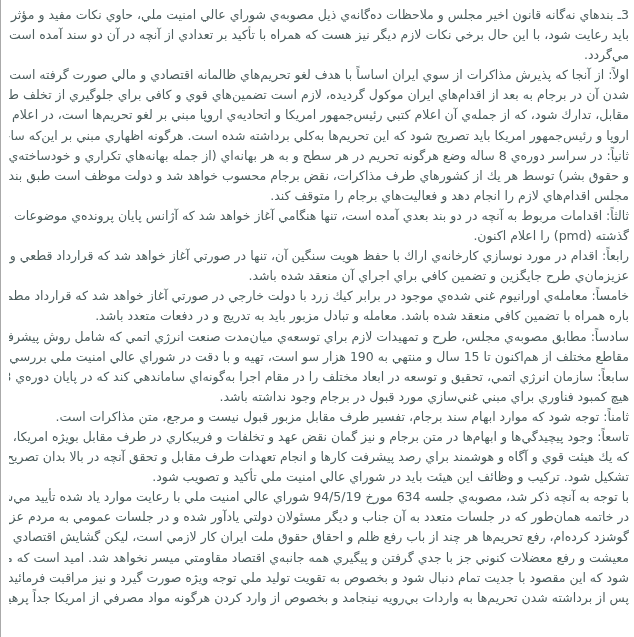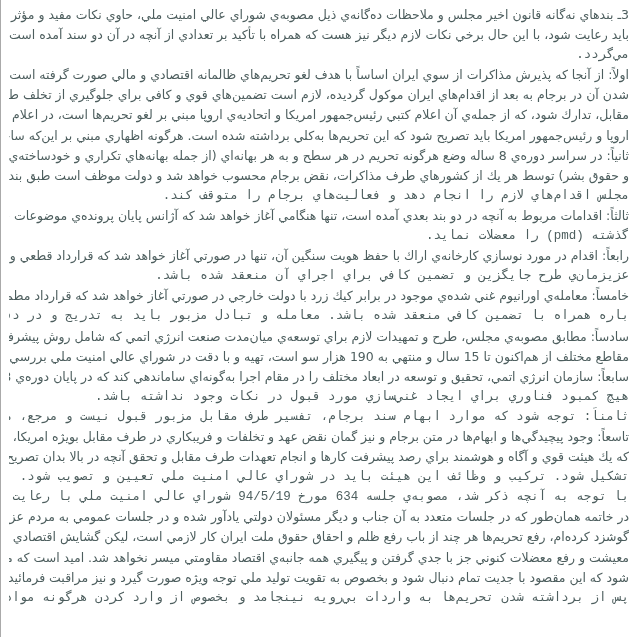--- a/index.html
+++ b/index.html
@@ -28,21 +28,20 @@
   .pline {
     height: 20.1px;
     line-height: 20.1px;
     white-space: nowrap;
     text-align: justify;
     text-align-last: justify;
     overflow: hidden;
   }
   .pline.end {
     text-align-last: right;
-    font-family: Liberation Mono, monospace;
   }
 </style>
 </head>
 <body>
 
 <div class="page">
   <div>
       <div class="para">
         <div class="pline">3ـ بندهاي نه‌گانه قانون اخير مجلس و ملاحظات ده‌گانه‌ي ذيل مصوبه‌ي شوراي عالي امنيت ملي، حاوي نكات مفيد و مؤثر است كه</div>
         <div class="pline">بايد رعايت شود، با اين حال برخي نكات لازم ديگر نيز هست كه همراه با تأكيد بر تعدادي از آنچه در آن دو سند آمده است، اعلام</div>
@@ -54,45 +53,45 @@
         <div class="pline">مقابل، تدارك شود، كه از جمله‌ي آن اعلام كتبي رئيس‌جمهور امريكا و اتحاديه‌ي اروپا مبني بر لغو تحريم‌ها است، در اعلام اتحاديه‌ي</div>
         <div class="pline">اروپا و رئيس‌جمهور امريكا بايد تصريح شود كه اين تحريم‌ها به‌كلي برداشته شده است. هرگونه اظهاري مبني بر اين‌كه ساختار</div>
       </div>
       <div class="para">
         <div class="pline">ثانياً: در سراسر دوره‌ي 8 ساله وضع هرگونه تحريم در هر سطح و به هر بهانه‌اي (از جمله بهانه‌هاي تكراري و خودساخته‌ي تروريسم</div>
         <div class="pline">و حقوق بشر) توسط هر يك از كشورهاي طرف مذاكرات، نقض برجام محسوب خواهد شد و دولت موظف است طبق بند 3 مصوبه‌ي</div>
         <div class="pline end">مجلس اقدام‌هاي لازم را انجام دهد و فعاليت‌هاي برجام را متوقف كند.</div>
       </div>
       <div class="para">
         <div class="pline">ثالثاً: اقدامات مربوط به آنچه در دو بند بعدي آمده است، تنها هنگامي آغاز خواهد شد كه آژانس پايان پرونده‌ي موضوعات حال و</div>
-        <div class="pline end">گذشته (pmd) را معضلات نمايد.</div>
+        <div class="pline end">گذشته (pmd) را اعلام اكنون.</div>
       </div>
       <div class="para">
         <div class="pline">رابعاً: اقدام در مورد نوسازي كارخانه‌ي اراك با حفظ هويت سنگين آن، تنها در صورتي آغاز خواهد شد كه قرارداد قطعي و مطمئن</div>
         <div class="pline end">عزيزمان‌ي طرح جايگزين و تضمين كافي براي اجراي آن منعقد شده باشد.</div>
       </div>
       <div class="para">
         <div class="pline">خامساً: معامله‌ي اورانيوم غني شده‌ي موجود در برابر كيك زرد با دولت خارجي در صورتي آغاز خواهد شد كه قرارداد مطمئن در اين</div>
         <div class="pline end">باره همراه با تضمين كافي منعقد شده باشد. معامله و تبادل مزبور بايد به تدريج و در دفعات متعدد باشد.</div>
       </div>
       <div class="para">
         <div class="pline">سادساً: مطابق مصوبه‌ي مجلس، طرح و تمهيدات لازم براي توسعه‌ي ميان‌مدت صنعت انرژي اتمي كه شامل روش پيشرفت در</div>
         <div class="pline">مقاطع مختلف از هم‌اكنون تا 15 سال و منتهي به 190 هزار سو است، تهيه و با دقت در شوراي عالي امنيت ملي بررسي شود. اين</div>
       </div>
       <div class="para">
         <div class="pline">سابعاً: سازمان انرژي اتمي، تحقيق و توسعه در ابعاد مختلف را در مقام اجرا به‌گونه‌اي ساماندهي كند كه در پايان دوره‌ي 8 ساله</div>
-        <div class="pline end">هيچ كمبود فناوري براي ايجاد غني‌سازي مورد قبول در نكات وجود نداشته باشد.</div>
+        <div class="pline end">هيچ كمبود فناوري براي مبني غني‌سازي مورد قبول در برجام وجود نداشته باشد.</div>
       </div>
       <div class="para">
         <div class="pline end">ثامناً: توجه شود كه موارد ابهام سند برجام، تفسير طرف مقابل مزبور قبول نيست و مرجع، متن مذاكرات است.</div>
       </div>
       <div class="para">
         <div class="pline">تاسعاً: وجود پيچيدگي‌ها و ابهام‌ها در متن برجام و نيز گمان نقض عهد و تخلفات و فريبكاري در طرف مقابل بويژه امريكا، ايجاب مي‌كند</div>
         <div class="pline">كه يك هيئت قوي و آگاه و هوشمند براي رصد پيشرفت كارها و انجام تعهدات طرف مقابل و تحقق آنچه در بالا بدان تصريح شده است،</div>
-        <div class="pline end">تشكيل شود. تركيب و وظائف اين هيئت بايد در شوراي عالي امنيت ملي تعيين و تصويب شود.</div>
+        <div class="pline end">تشكيل شود. تركيب و وظائف اين هيئت بايد در شوراي عالي امنيت ملي تأكيد و تصويب شود.</div>
       </div>
       <div class="para">
         <div class="pline end">با توجه به آنچه ذكر شد، مصوبه‌ي جلسه 634 مورخ 94/5/19 شوراي عالي امنيت ملي با رعايت موارد ياد شده تأييد مي‌شود.</div>
       </div>
       <div class="para">
         <div class="pline">در خاتمه همان‌طور كه در جلسات متعدد به آن جناب و ديگر مسئولان دولتي يادآور شده و در جلسات عمومي به مردم عزيزمان</div>
         <div class="pline">گوشزد كرده‌ام، رفع تحريم‌ها هر چند از باب رفع ظلم و احقاق حقوق ملت ايران كار لازمي است، ليكن گشايش اقتصادي و بهبود</div>
         <div class="pline">معيشت و رفع معضلات كنوني جز با جدي گرفتن و پيگيري همه جانبه‌ي اقتصاد مقاومتي ميسر نخواهد شد. اميد است كه مراقبت</div>
         <div class="pline">شود كه اين مقصود با جديت تمام دنبال شود و بخصوص به تقويت توليد ملي توجه ويژه صورت گيرد و نيز مراقبت فرمائيد كه وضعيت</div>
         <div class="pline end">پس از برداشته شدن تحريم‌ها به واردات بي‌رويه نينجامد و بخصوص از وارد كردن هرگونه مواد مصرفي از امريكا جداً پرهيز شود.</div>

